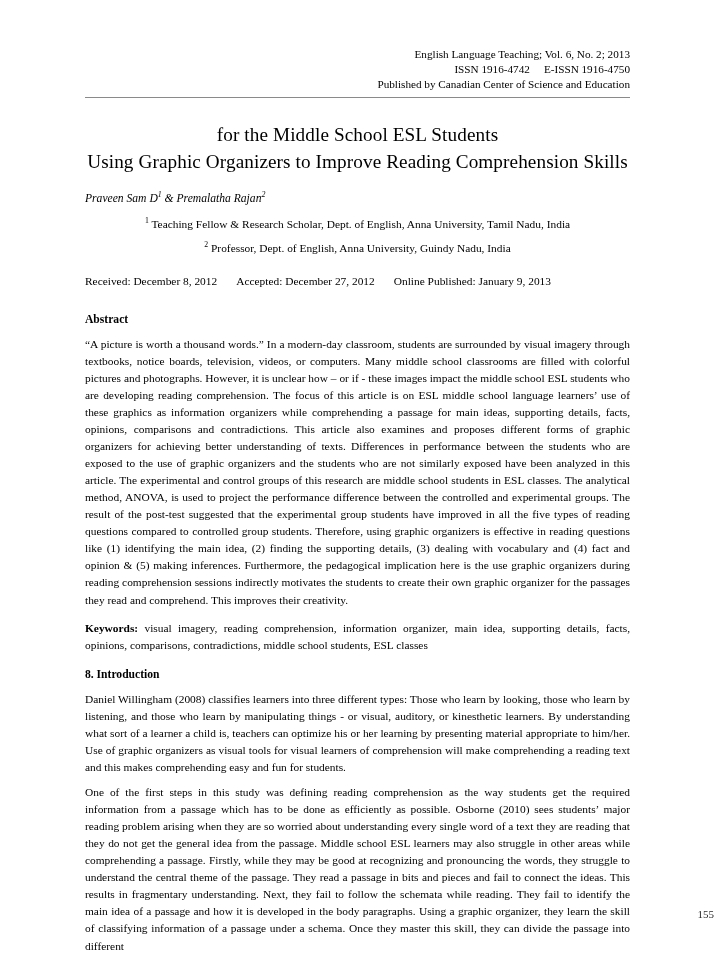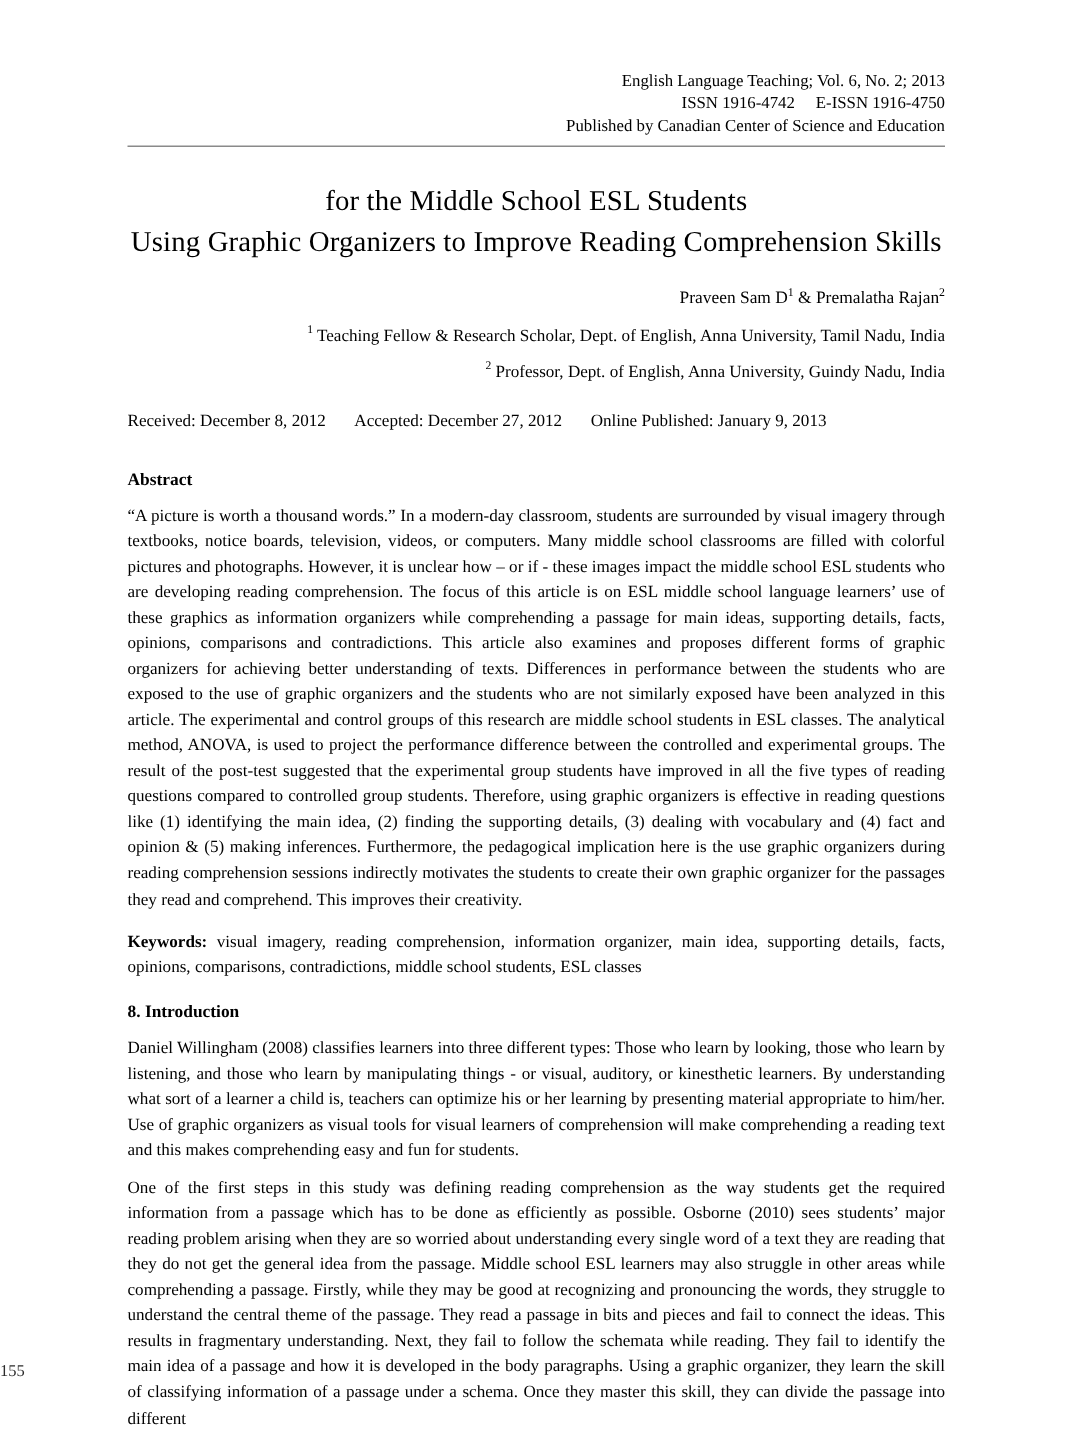--- a/index.html
+++ b/index.html
@@ -53,35 +53,36 @@
     font-size: 19.2px;
     line-height: 1.42;
     font-weight: normal;
     letter-spacing: 0.1px;
   }
   .title .line { display: block; }
 
   
   .authors {
     margin-top: 16px;
-    text-align: right;
+    text-align: left;
     font-size: 11.6px;
     line-height: 1.4;
+    font-style: italic;
   }
   sup {
     font-size: 0.68em;
     vertical-align: super;
     line-height: 0;
   }
 
   .affiliation {
     margin-top: 9px;
     font-size: 11.4px;
     line-height: 1.45;
-    text-align: right;
+    text-align: center;
   }
   .affiliation.second { margin-top: 7px; }
 
   
   .correspondence {
     margin-top: 12px;
     font-size: 11.4px;
     line-height: 1.47;
     text-align: justify;
     text-justify: inter-word;
@@ -134,21 +135,21 @@
     text-align: justify;
     text-justify: inter-word;
   }
 
   
   .page-number {
     position: absolute;
     left: 0;
     right: 0;
     top: 908px;
-    text-align: left;
+    text-align: right;
     font-size: 11px;
     color: #2b2b2b;
   }
 </style>
 </head>
 <body>
 
 <div class="page">
   <div class="content">
 

